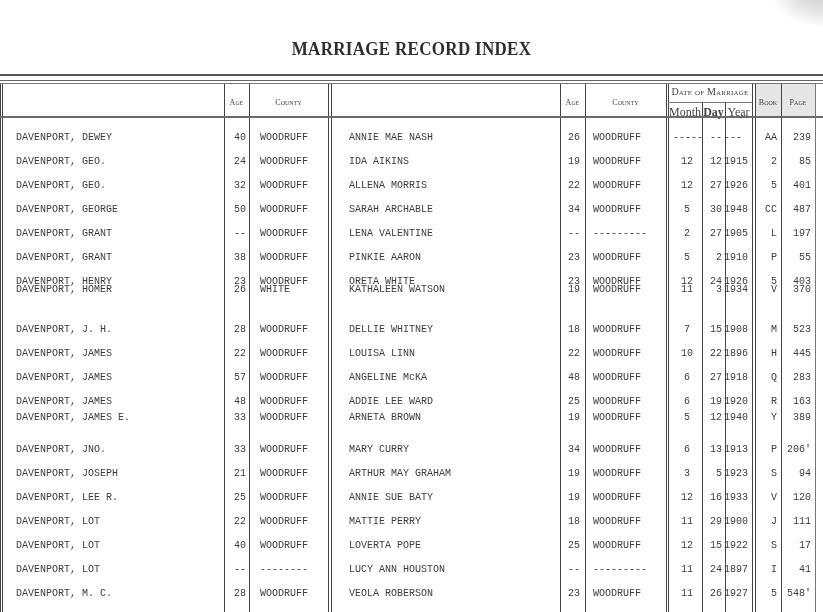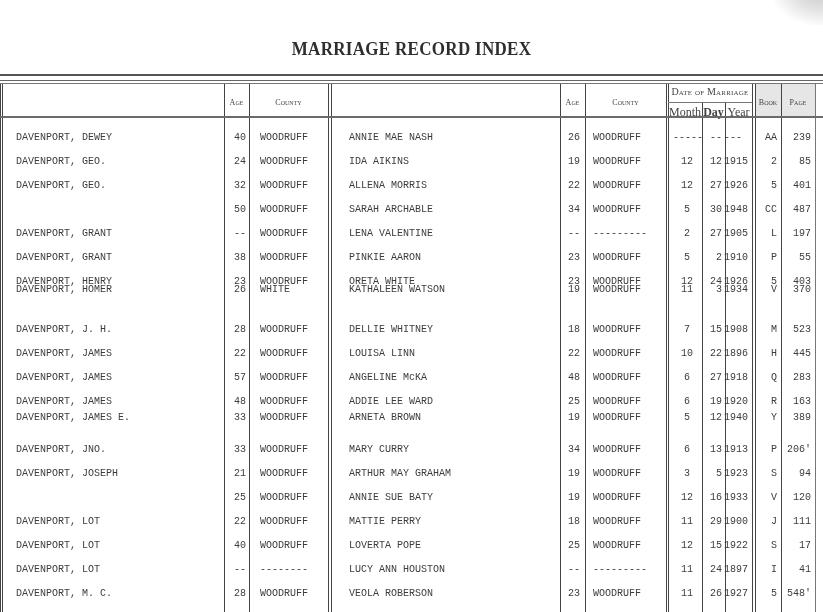--- a/index.html
+++ b/index.html
@@ -132,20 +132,21 @@
       <span class="cell c-bride">ALLENA MORRIS</span>
       <span class="cell c-bage">22</span>
       <span class="cell c-bcty">WOODRUFF</span>
       <span class="cell c-month">12</span>
       <span class="cell c-day">27</span>
       <span class="cell c-year">1926</span>
       <span class="cell c-book">5</span>
       <span class="cell c-page">401</span>
     </div>
     <div class="row" style="top: 72px;">
+      <span class="cell c-groom">DAVENPORT, GEORGE</span>
       <span class="cell c-gage">50</span>
       <span class="cell c-gcty">WOODRUFF</span>
       <span class="cell c-bride">SARAH ARCHABLE</span>
       <span class="cell c-bage">34</span>
       <span class="cell c-bcty">WOODRUFF</span>
       <span class="cell c-month">5</span>
       <span class="cell c-day">30</span>
       <span class="cell c-year">1948</span>
       <span class="cell c-book">CC</span>
       <span class="cell c-page">487</span>
@@ -287,20 +288,21 @@
       <span class="cell c-bride">ARTHUR MAY GRAHAM</span>
       <span class="cell c-bage">19</span>
       <span class="cell c-bcty">WOODRUFF</span>
       <span class="cell c-month">3</span>
       <span class="cell c-day">5</span>
       <span class="cell c-year">1923</span>
       <span class="cell c-book">S</span>
       <span class="cell c-page">94</span>
     </div>
     <div class="row" style="top: 360px;">
+      <span class="cell c-groom">DAVENPORT, LEE R.</span>
       <span class="cell c-gage">25</span>
       <span class="cell c-gcty">WOODRUFF</span>
       <span class="cell c-bride">ANNIE SUE BATY</span>
       <span class="cell c-bage">19</span>
       <span class="cell c-bcty">WOODRUFF</span>
       <span class="cell c-month">12</span>
       <span class="cell c-day">16</span>
       <span class="cell c-year">1933</span>
       <span class="cell c-book">V</span>
       <span class="cell c-page">120</span>

